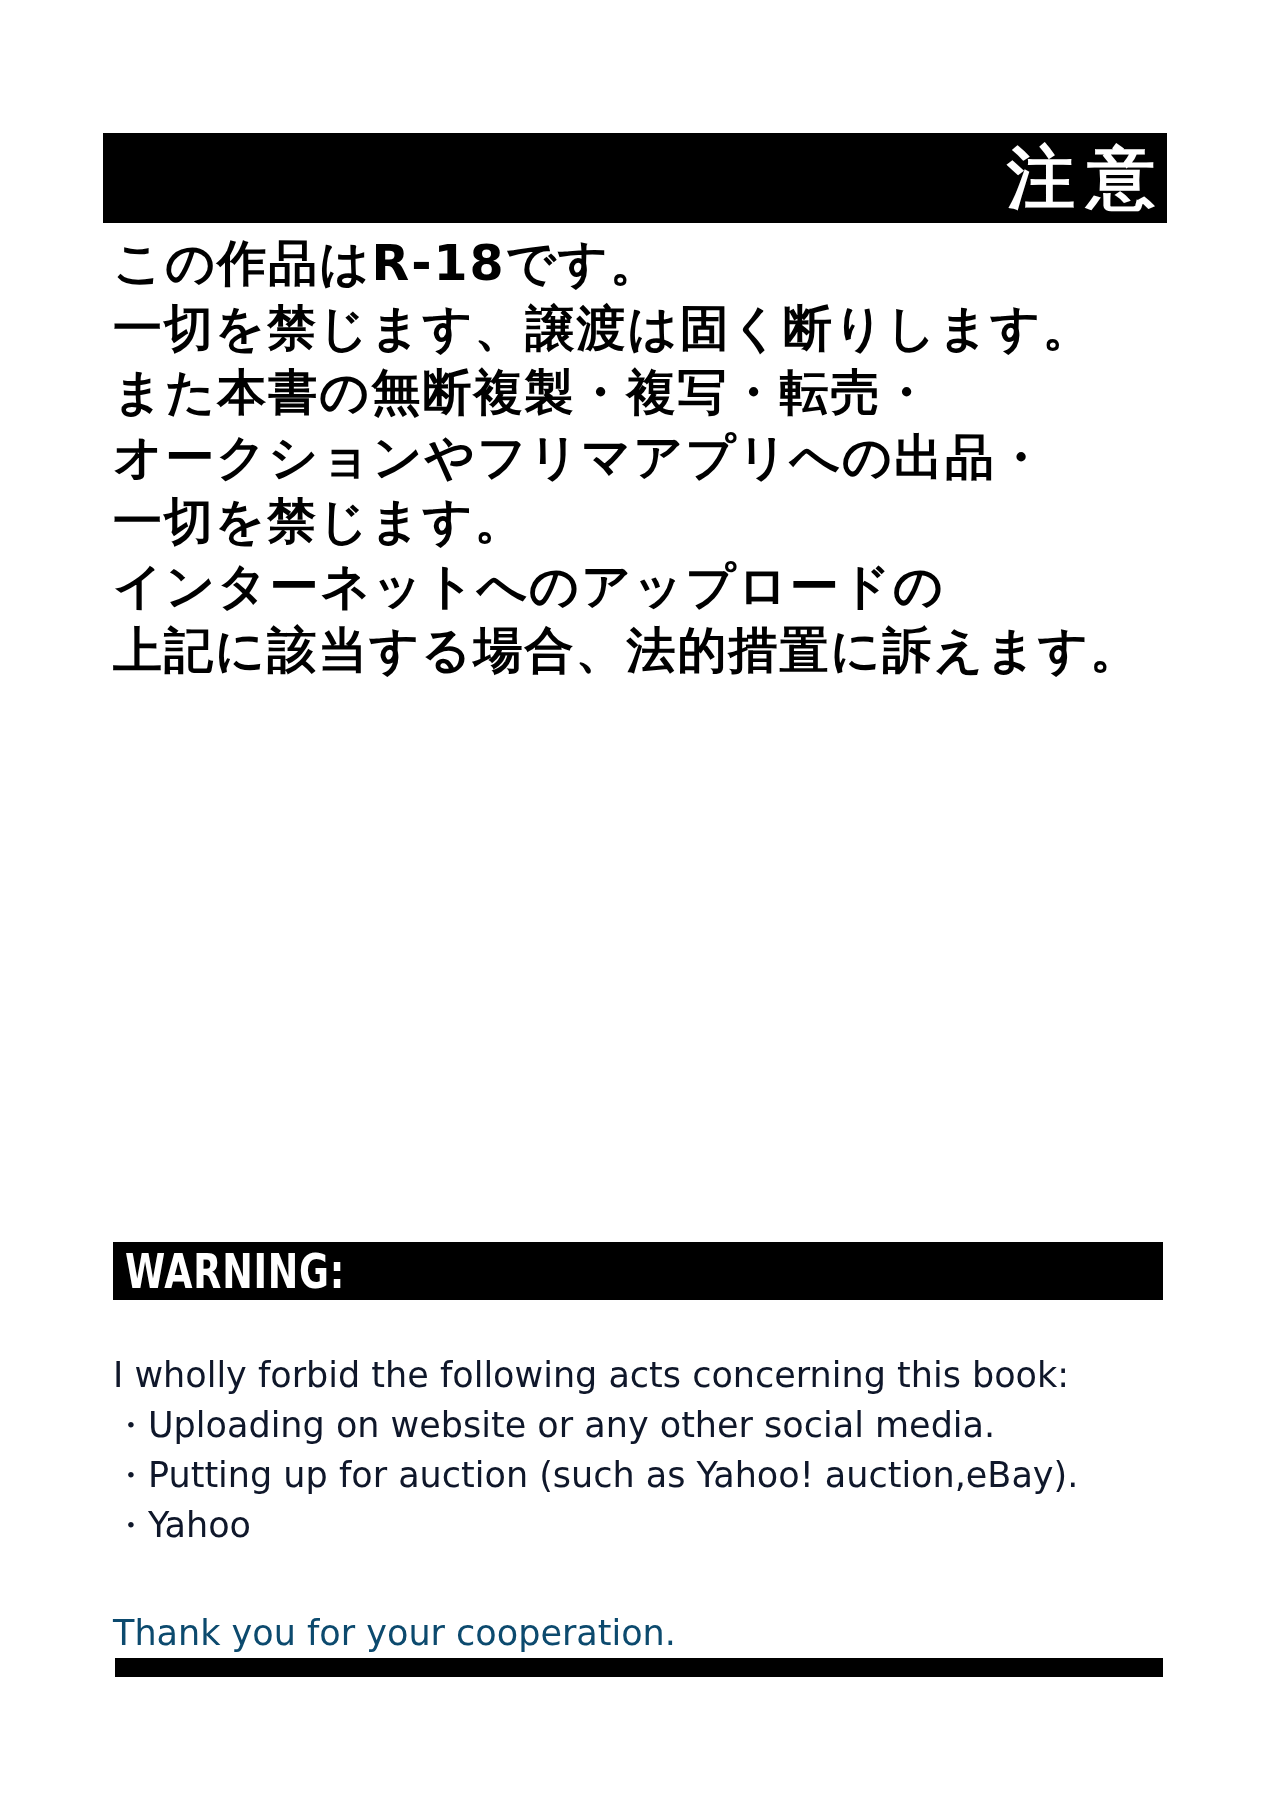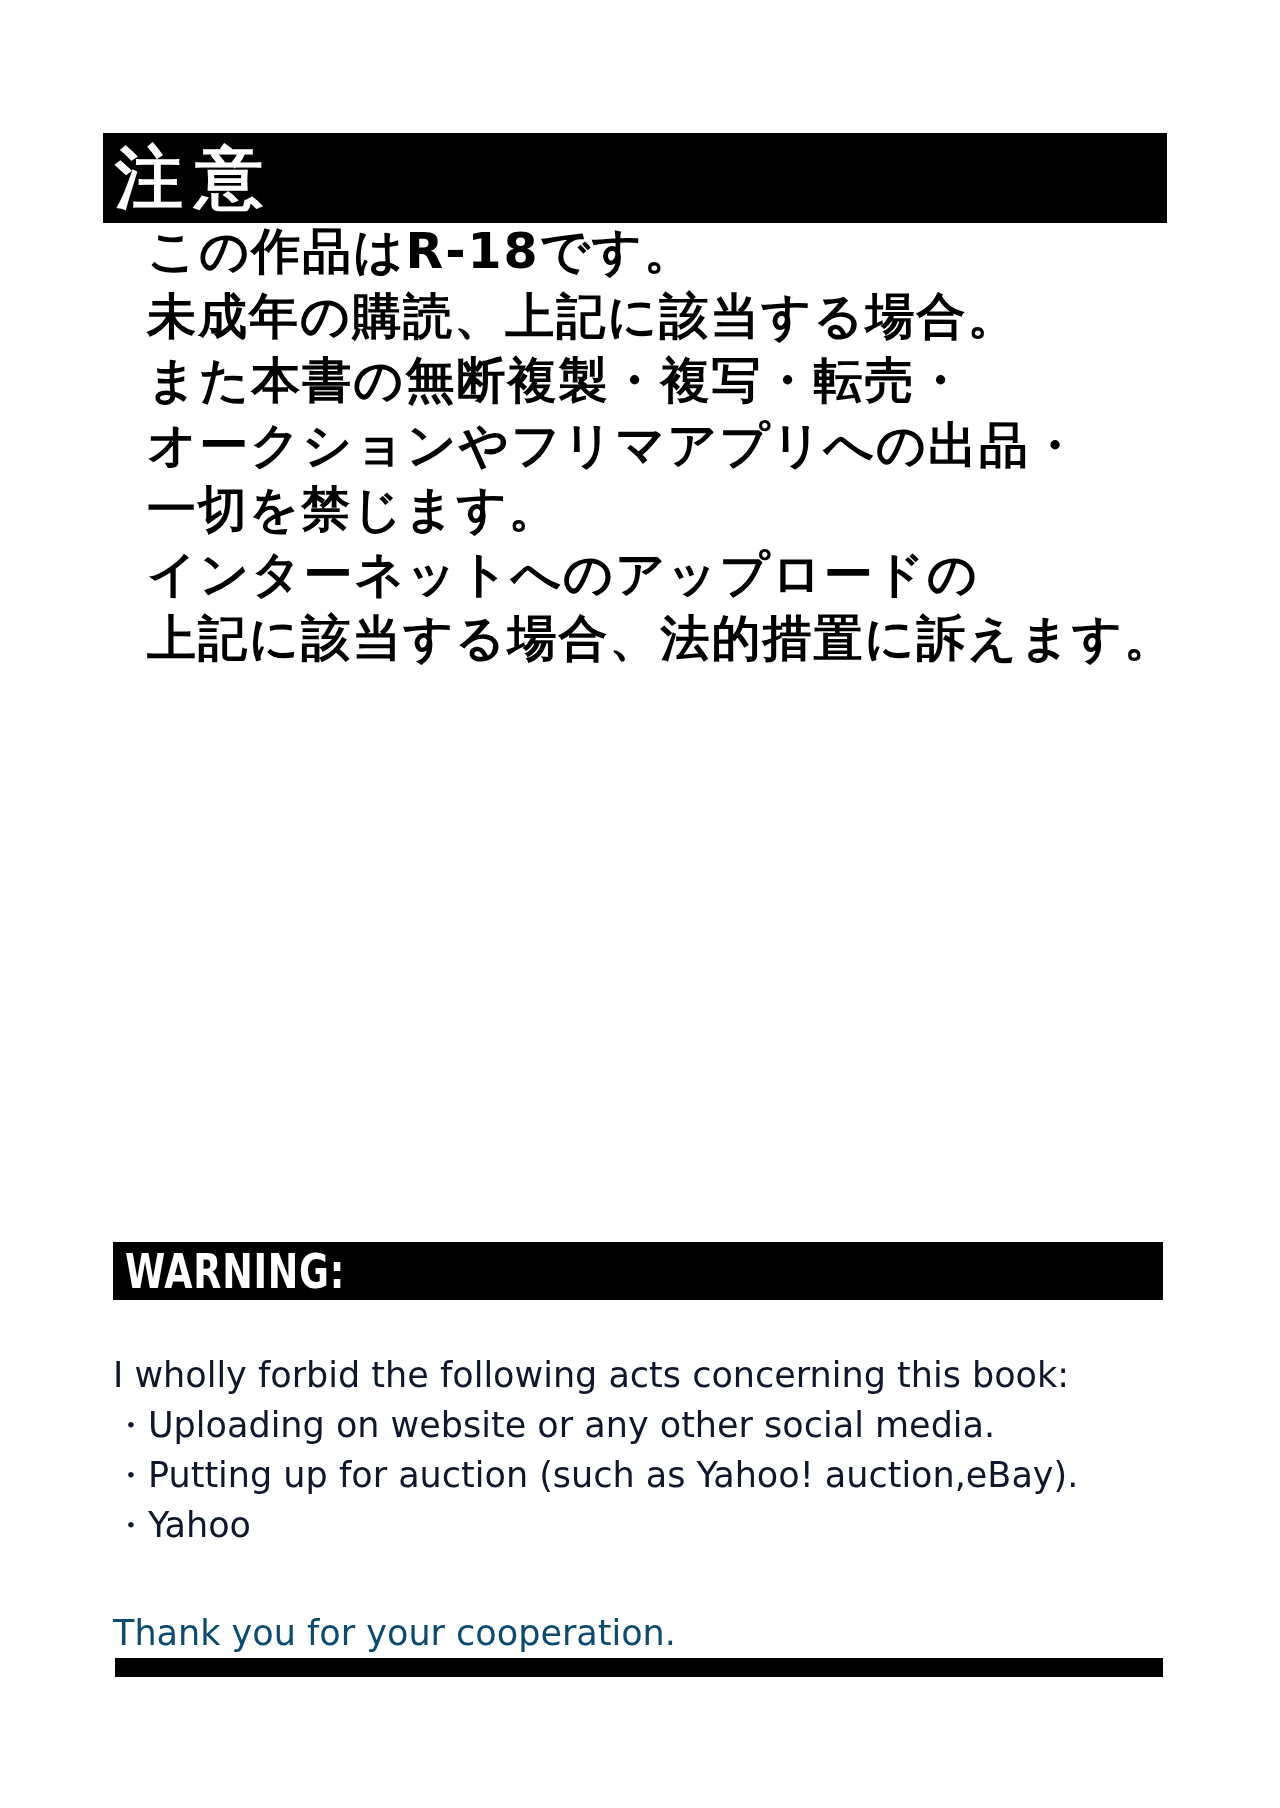--- a/index.html
+++ b/index.html
@@ -20,38 +20,37 @@
   
   .note-banner {
     position: absolute;
     left: 103px;
     top: 133px;
     width: 1064px;
     height: 90px;
     background: #000000;
     display: flex;
     align-items: center;
-    justify-content: flex-start;
+    justify-content: flex-end;
   }
   .note-banner .title {
     color: #ffffff;
     font-size: 68px;
     font-weight: bold;
     letter-spacing: 12px;
     padding-left: 12px; 
     line-height: 1;
   }
 
   
   .jp-block {
     position: absolute;
     left: 113px;
-    top: 220px;
+    top: 232px;
     width: 1062px;
-    margin-left: 34px;
   }
   .jp-line {
     font-size: 49px;
     line-height: 64.5px;
     letter-spacing: 2px;
     font-weight: 600;
     white-space: nowrap;
     color: #000000;
   }
 
@@ -116,21 +115,21 @@
 <body>
 
 <div class="sheet">
 
   <div class="note-banner">
     <span class="title">注意</span>
   </div>
 
   <div class="jp-block">
     <div class="jp-line">この作品はR-18です。</div>
-    <div class="jp-line">未成年の購読、上記に該当する場合。</div>
+    <div class="jp-line">一切を禁じます、譲渡は固く断りします。</div>
     <div class="jp-line">また本書の無断複製・複写・転売・</div>
     <div class="jp-line">オークションやフリマアプリへの出品・</div>
     <div class="jp-line">一切を禁じます。</div>
     <div class="jp-line">インターネットへのアップロードの</div>
     <div class="jp-line">上記に該当する場合、法的措置に訴えます。</div>
   </div>
 
   <div class="warning-banner">
     <span class="title">WARNING:</span>
   </div>

